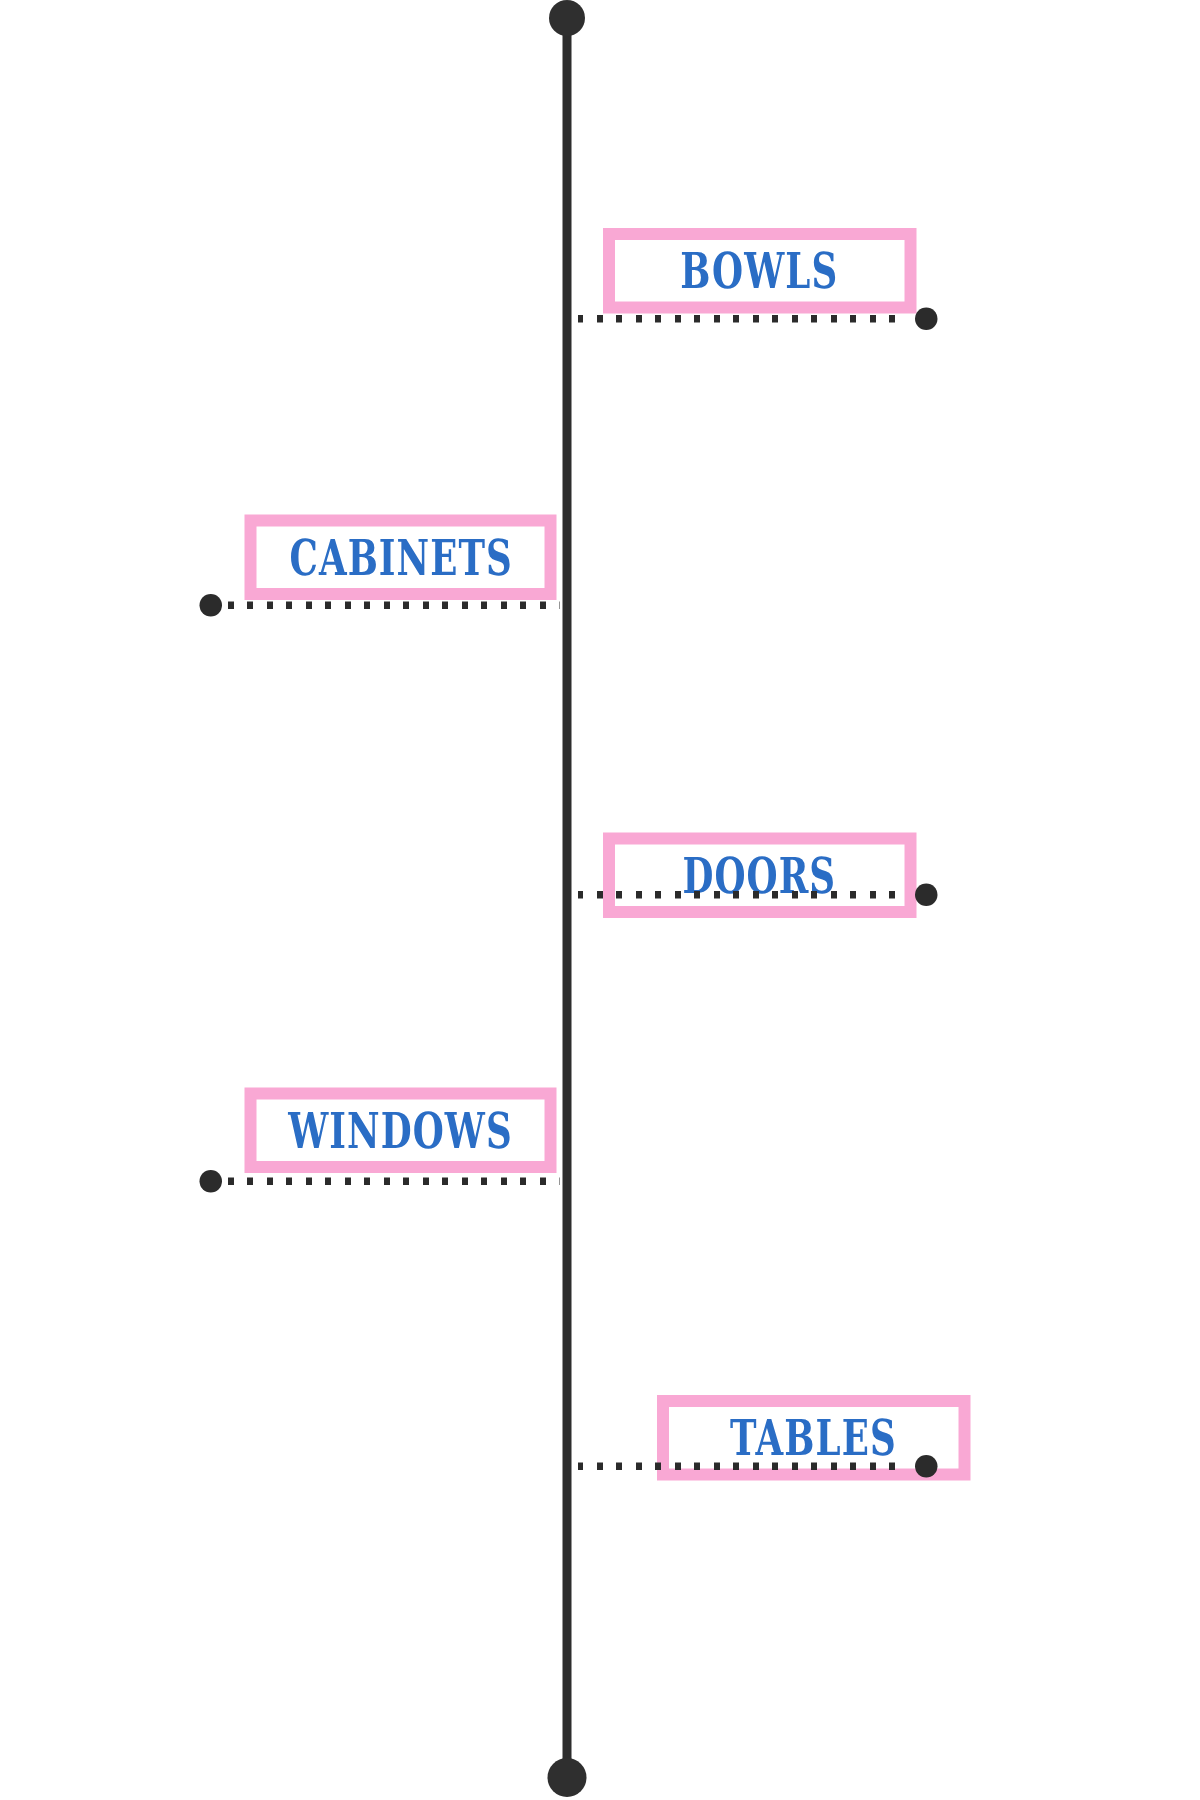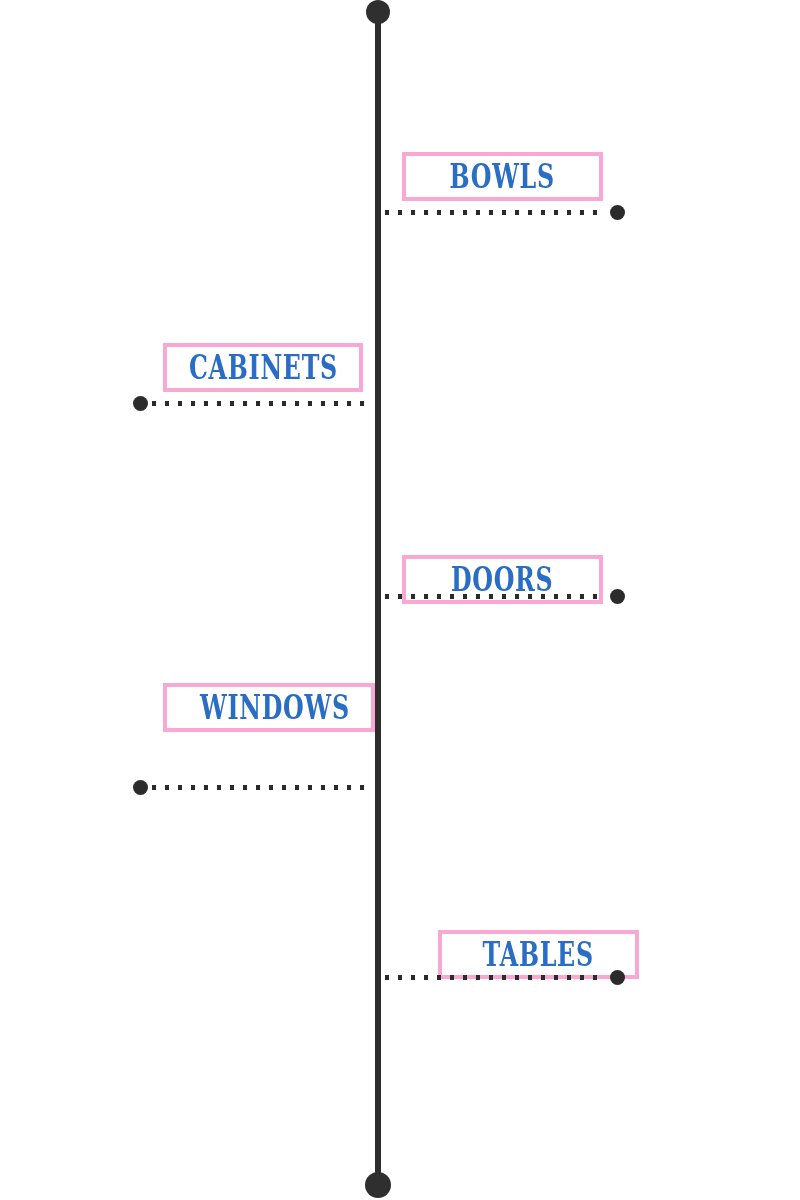--- a/index.html
+++ b/index.html
@@ -47,42 +47,42 @@
     border-radius: 50%;
     background: #2f2f2f;
   }
   .end-dot.top    { left: 366px; top: 0px; }
   .end-dot.bottom { left: 365px; top: 1172px; width: 26px; height: 26px; }
 
   
   .label-box {
     position: absolute;
     height: 41px;
-    border: 4px solid #f9a8d4;
+    border: 8px solid #f9a8d4;
     background: #ffffff;
     display: flex;
     align-items: center;
     justify-content: center;
   }
   .label-box .label-text {
     color: #2a6dc5;
     font-family: "DejaVu Serif", serif;
     font-size: 33px;
     font-weight: bold;
     letter-spacing: 1px;
     transform: scaleX(0.72);
     white-space: nowrap;
   }
   .box-right { left: 402px; width: 193px; }
   .box-left  { left: 163px; width: 192px; }
 
   .box-bowls    { top: 152px; }
   .box-cabinets { top: 343px; }
   .box-doors    { top: 555px; text-align: center; }
-  .box-windows  { top: 683px; padding-left: 12px; }
+  .box-windows  { top: 725px; }
   .box-tables   { top: 930px; margin-left: 36px; }
 
   
   .leader {
     position: absolute;
     height: 5px;
     background-image: repeating-linear-gradient(
       to right,
       #2b2b2b 0px, #2b2b2b 4px,
       transparent 4px, transparent 13px

